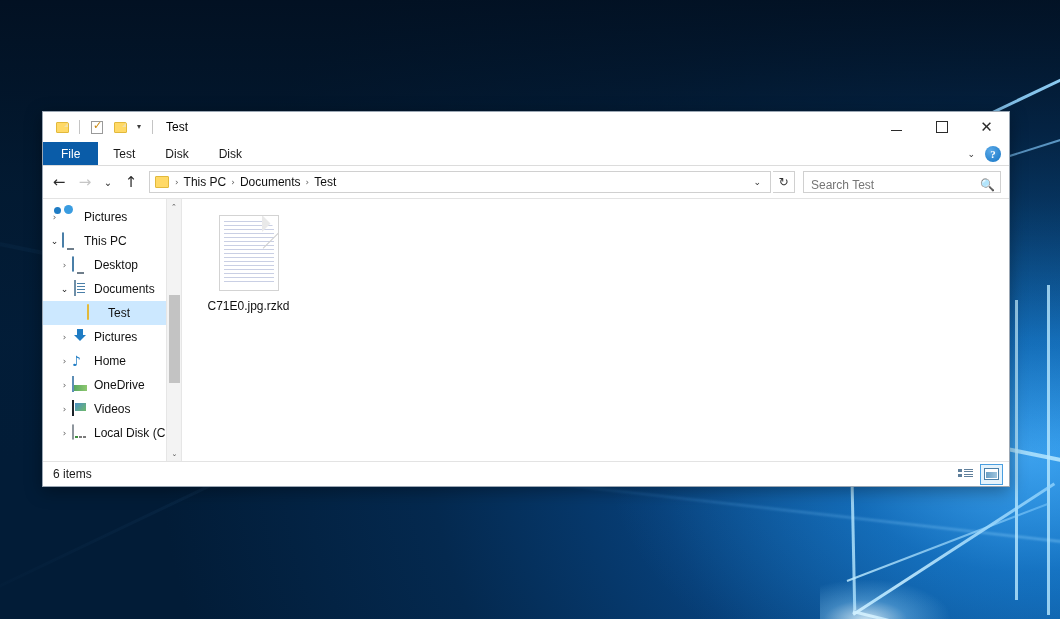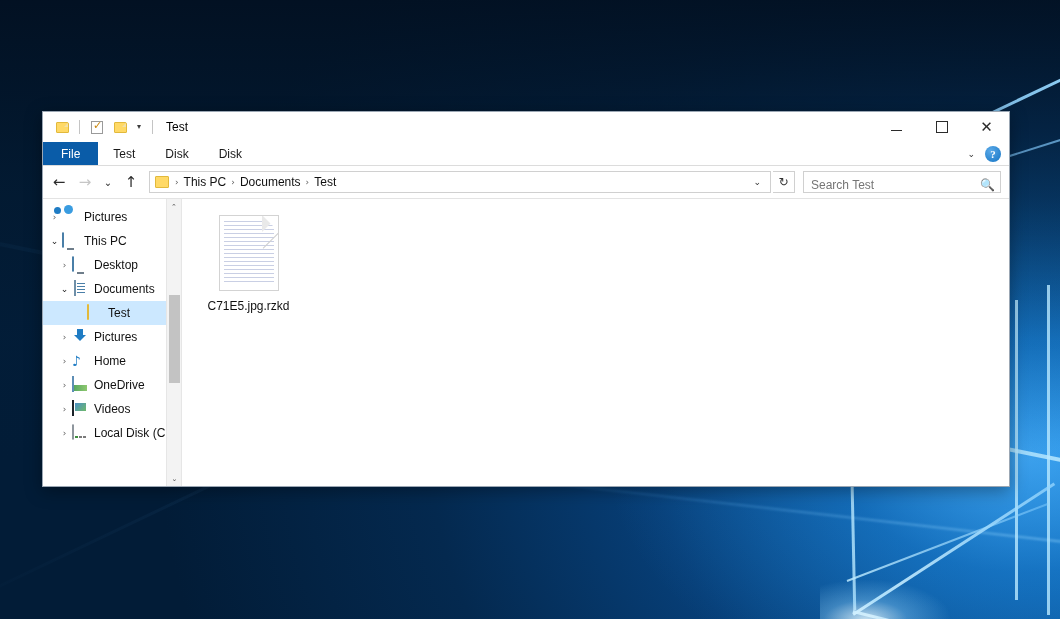--- a/index.html
+++ b/index.html
@@ -600,34 +600,46 @@
         <div class="navscroll">
           <div class="sb-arrow">⌃</div>
           <div class="sb-thumb"></div>
           <div class="sb-arrow bot">⌄</div>
         </div>
       </div>
 
       <div class="content">
         <div class="filegrid">
 
-
-
-
-
-
           <div class="fileitem">
             <div class="fileicon">
               <div class="lines"></div>
                 <div class="fold-edge"></div>
                 <div class="fold"></div>
                 <div class="fold-line"></div>
             </div>
-            <div class="filename">C71E5.jpg.rzkd</div>
+            <div class="filename">C71E0.jpg.rzkd</div>
           </div>
+
+
+
+
+
 
         </div>
       </div>
     </div>
 
+    <div class="statusbar">
+      <span>6 items</span>
+      <span class="status-spacer"></span>
+      <span class="viewbtns">
+        <span class="viewbtn">
+          <span class="vb-details"></span>
+        </span>
+        <span class="viewbtn active">
+          <span class="vb-large"></span>
+        </span>
+      </span>
+    </div>
 
   </div>
 </div>
 
 </body></html>

